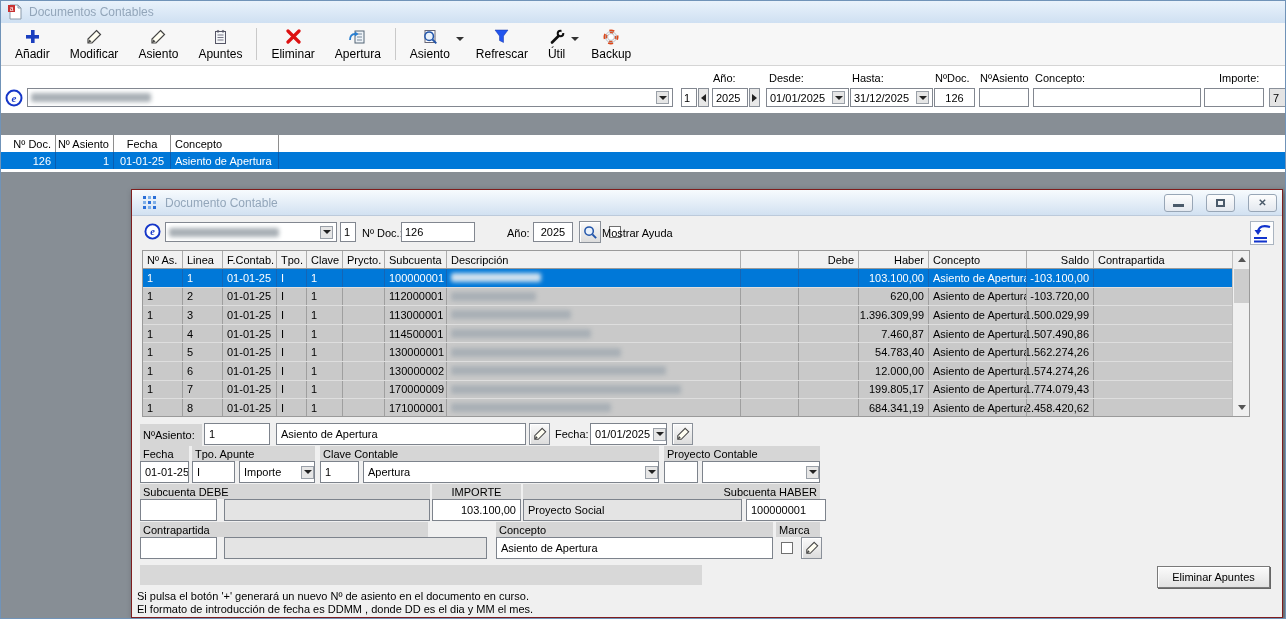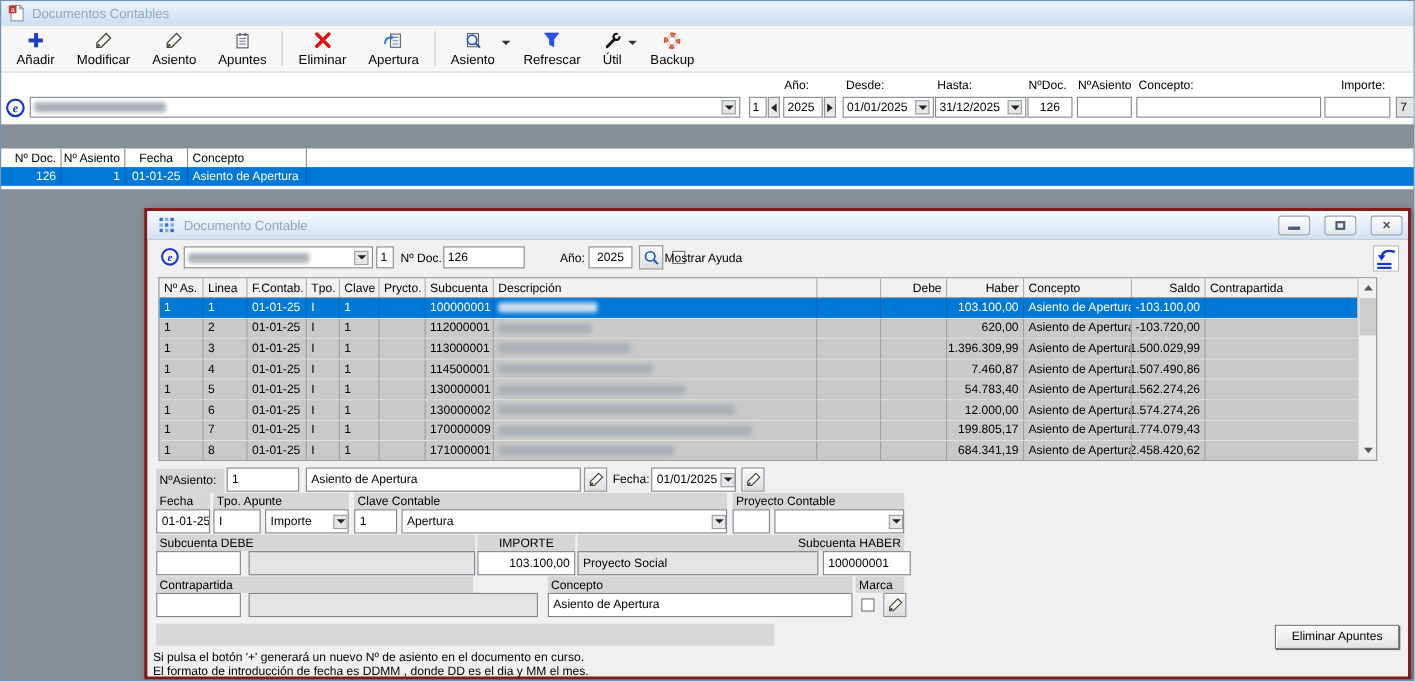--- a/index.html
+++ b/index.html
@@ -47,21 +47,21 @@
   .doclist-h{position:absolute;left:0;top:134px;width:1286px;height:17px;background:#fff;display:flex;}
   .doclist-r{position:absolute;left:0;top:151px;width:1286px;height:17px;background:#0078d8;color:#fff;display:flex;}
   .dl-c{border-right:1px solid #8e8e8e;padding:1px 4px;display:flex;align-items:center;overflow:hidden;white-space:nowrap;}
   .doclist-r .dl-c{border-right:1px solid #0a5cb0;}
   .dl-c.r{justify-content:flex-end;} .dl-c.c{justify-content:center;}
   .dl0{width:55px;} .dl1{width:58px;} .dl2{width:57px;} .dl3{width:108px;} .dlrest{flex:1;border-right:none;}
   .whitegap{position:absolute;left:0;top:168px;width:1286px;height:3px;background:#fff;}
 
   
   .childwin{position:absolute;left:130px;top:188px;width:1152px;height:429px;background:#f0f0f0;
-    border:3px solid #7f1d1d;box-shadow:2px 2px 6px rgba(0,0,0,.35);padding-left:48px;}
+    border:1px solid #7f1d1d;box-shadow:2px 2px 6px rgba(0,0,0,.35);padding-left:48px;}
   .ctitle{position:absolute;left:0;top:0;width:100%;height:26px;
     background:linear-gradient(#f7fbfe,#d2e1f1);border-bottom:1px solid #bccadb;
     display:flex;align-items:center;gap:8px;padding-left:10px;}
   .ctitle .title{color:#93a6ba;font-size:12px;flex:1;}
   .winbtn{width:29px;height:18px;border:1px solid #98a6b6;border-radius:3px;
     background:linear-gradient(#fdfdfd,#e3e8ef);margin-right:5px;display:flex;align-items:center;justify-content:center;
     color:#4a5a6a;font-size:10px;font-weight:bold;}
   .winbtn .minus{width:11px;height:3px;background:#4a5a6a;margin-top:6px;}
   .winbtn .box{width:9px;height:8px;border:2px solid #4a5a6a;}
   

